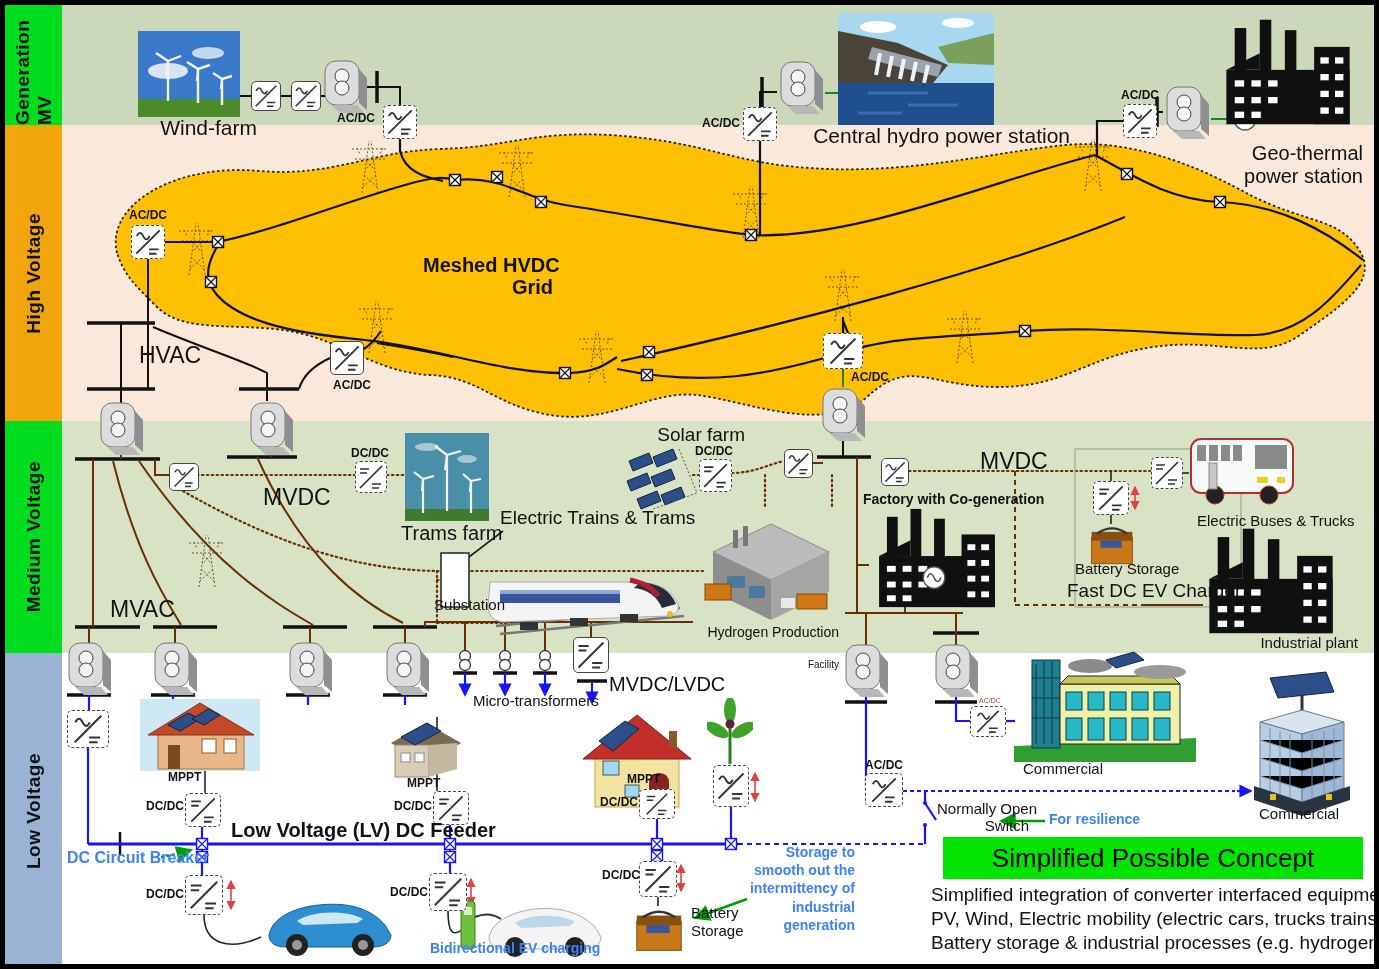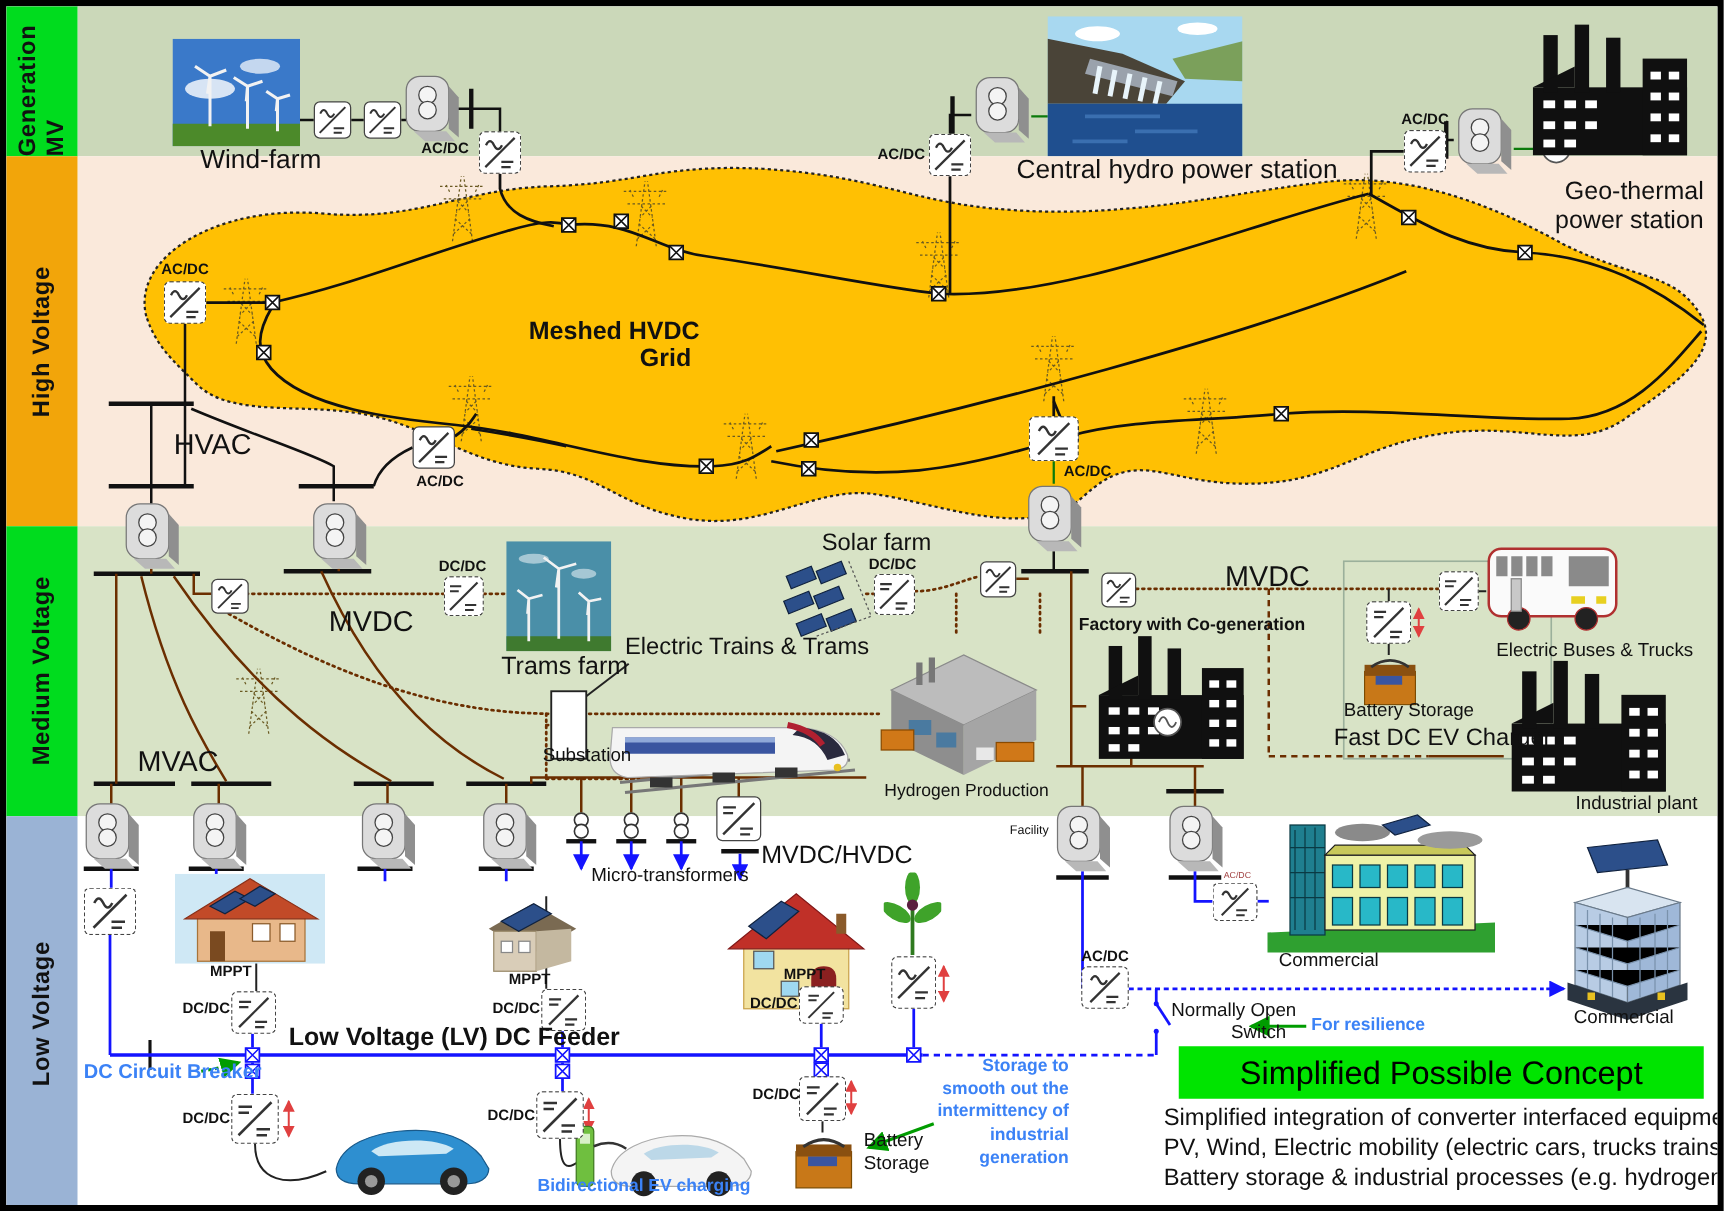--- a/index.html
+++ b/index.html
@@ -731,21 +731,21 @@
   <div class="lbl c" style="left:495px;top:503px;width:180px;font-size:19px">Electric Trains &amp; Trams</div>
   <div class="lbl c" style="left:424px;top:592px;width:76px;font-size:15px">Substation</div>
   <div class="lbl c" style="left:698px;top:620px;width:136px;font-size:14px">Hydrogen Production</div>
   <div class="lbl c" style="left:698px;top:655px;width:136px;font-size:10px">Facility</div>
   <div class="lbl c" style="left:858px;top:487px;width:150px;font-size:14px;font-weight:700">Factory with Co-generation</div>
   <div class="lbl c" style="left:1192px;top:508px;width:152px;font-size:15px">Electric Buses  &amp; Trucks</div>
   <div class="lbl c" style="left:1070px;top:556px;width:100px;font-size:15px">Battery Storage</div>
   <div class="lbl c" style="left:1062px;top:576px;width:116px;font-size:19px">Fast DC EV Charger</div>
   <div class="lbl c" style="left:1238px;top:630px;width:115px;font-size:15px">Industrial plant</div>
   <div class="lbl c" style="left:468px;top:688px;width:115px;font-size:15px">Micro-transformers</div>
-  <div class="lbl" style="left:604px;top:669px;font-size:20px">MVDC/HVDC</div>
+  <div class="lbl" style="left:604px;top:669px;font-size:20px">MVDC/LVDC</div>
   <div class="lbl" style="left:226px;top:815px;font-size:20px;font-weight:600">Low Voltage (LV) DC Feeder</div>
   <div class="lbl grn" style="left:62px;top:844px;font-size:16px">DC Circuit Breaker</div>
   <div class="lbl" style="left:163px;top:766px;font-size:12px;font-weight:bold">MPPT</div>
   <div class="lbl" style="left:402px;top:772px;font-size:12px;font-weight:bold">MPPT</div>
   <div class="lbl" style="left:622px;top:768px;font-size:12px;font-weight:bold">MPPT</div>
   <div class="lbl" style="left:141px;top:795px;font-size:12px;font-weight:bold">DC/DC</div>
   <div class="lbl" style="left:389px;top:795px;font-size:12px;font-weight:bold">DC/DC</div>
   <div class="lbl" style="left:595px;top:791px;font-size:12px;font-weight:bold">DC/DC</div>
   <div class="lbl" style="left:141px;top:883px;font-size:12px;font-weight:bold">DC/DC</div>
   <div class="lbl" style="left:385px;top:881px;font-size:12px;font-weight:bold">DC/DC</div>

